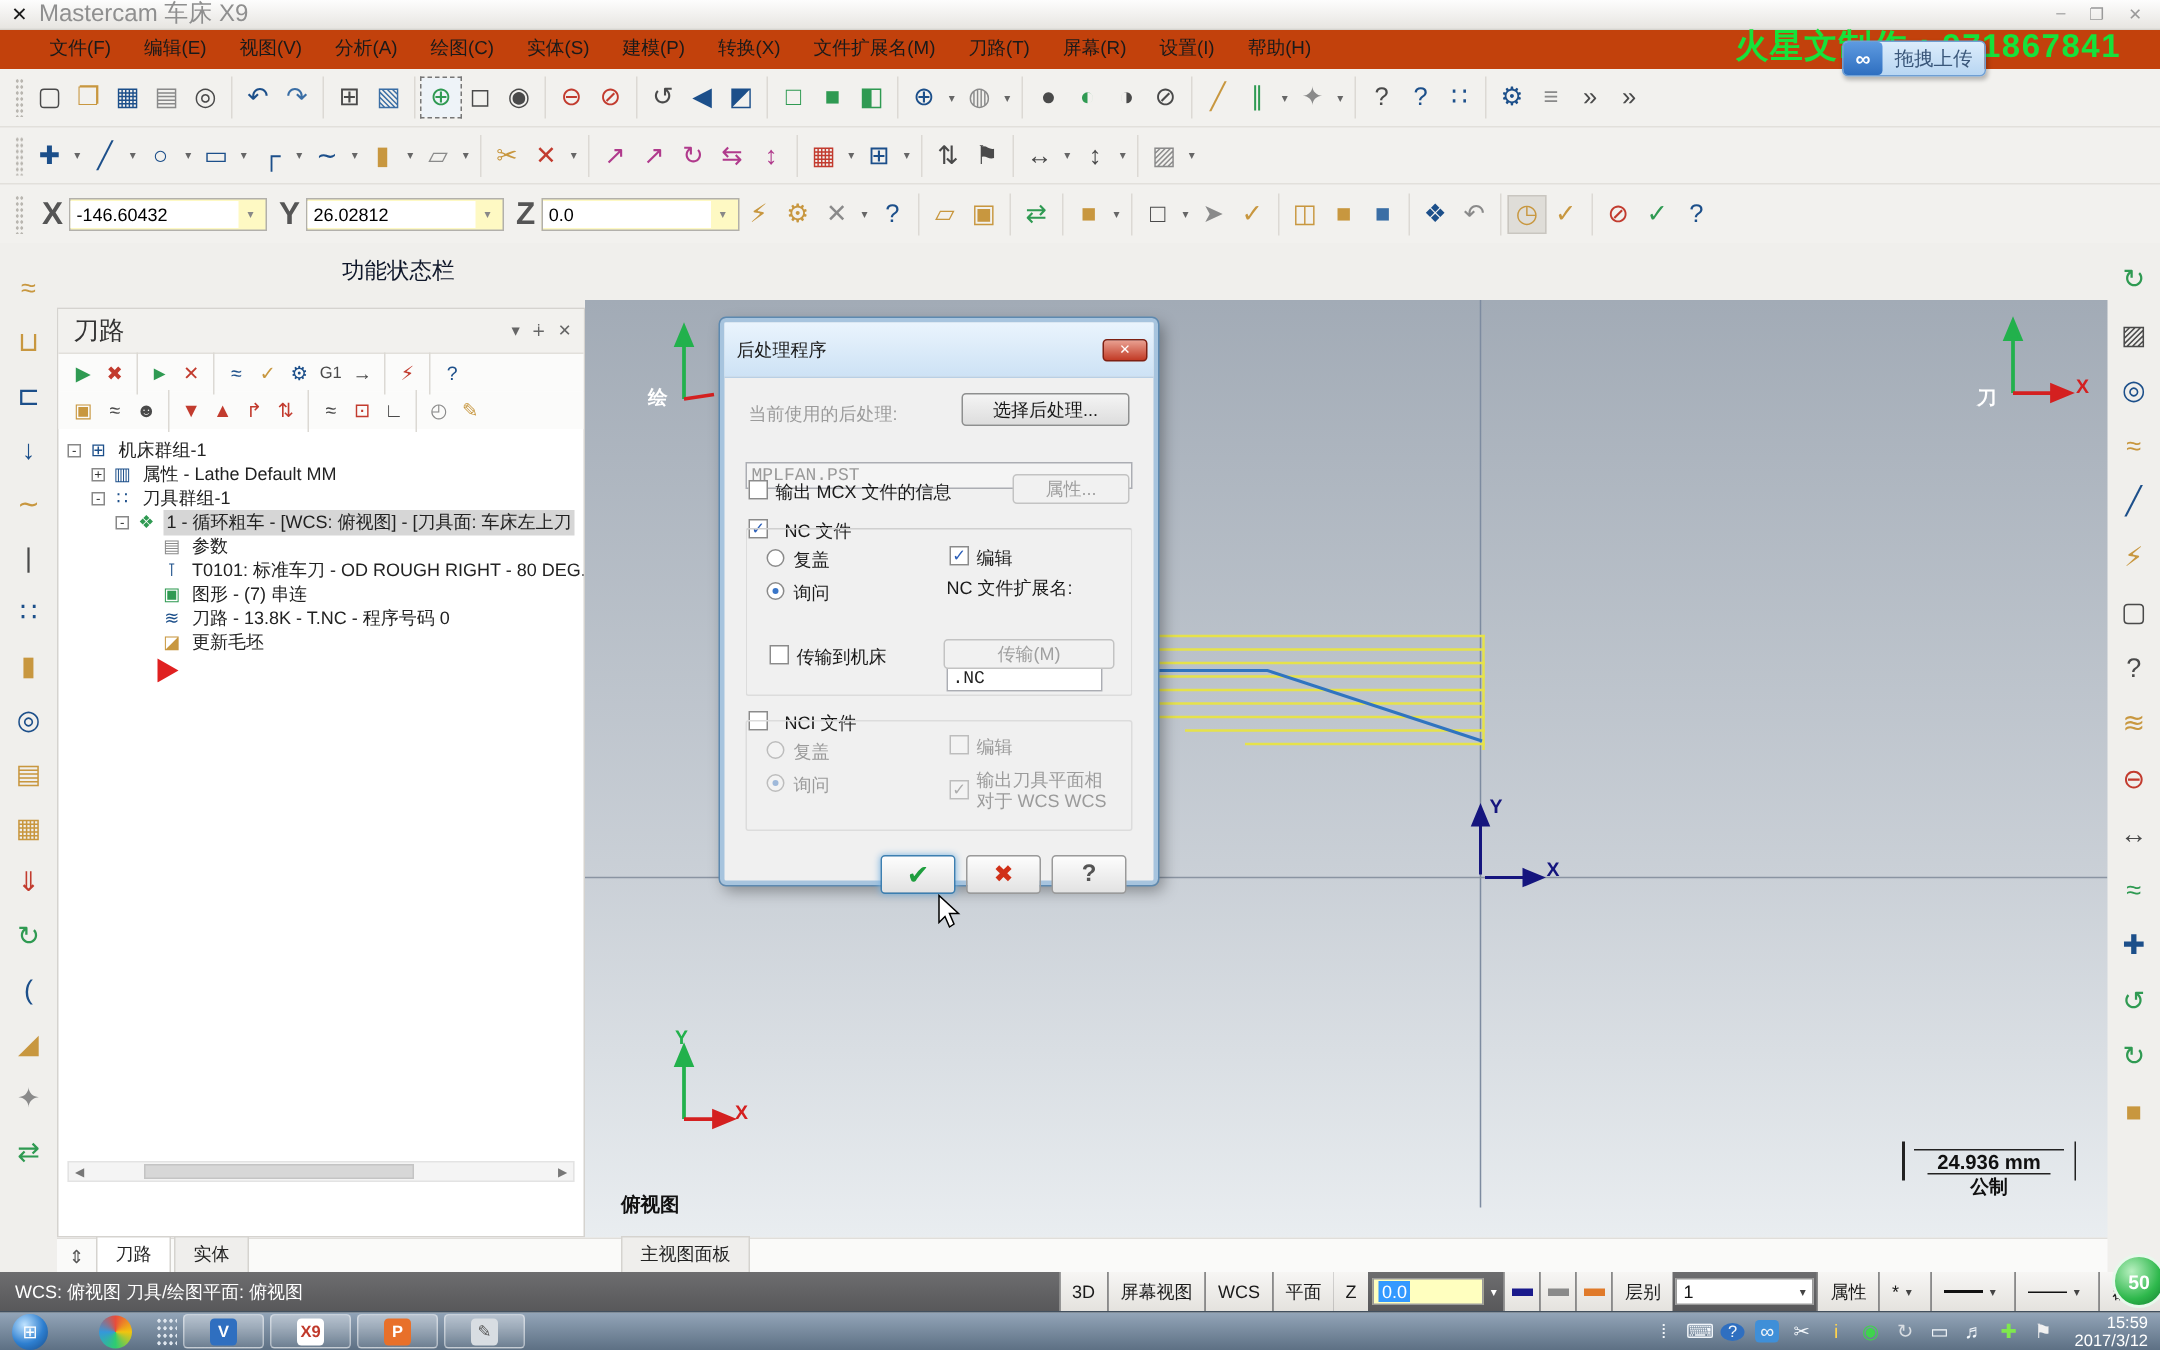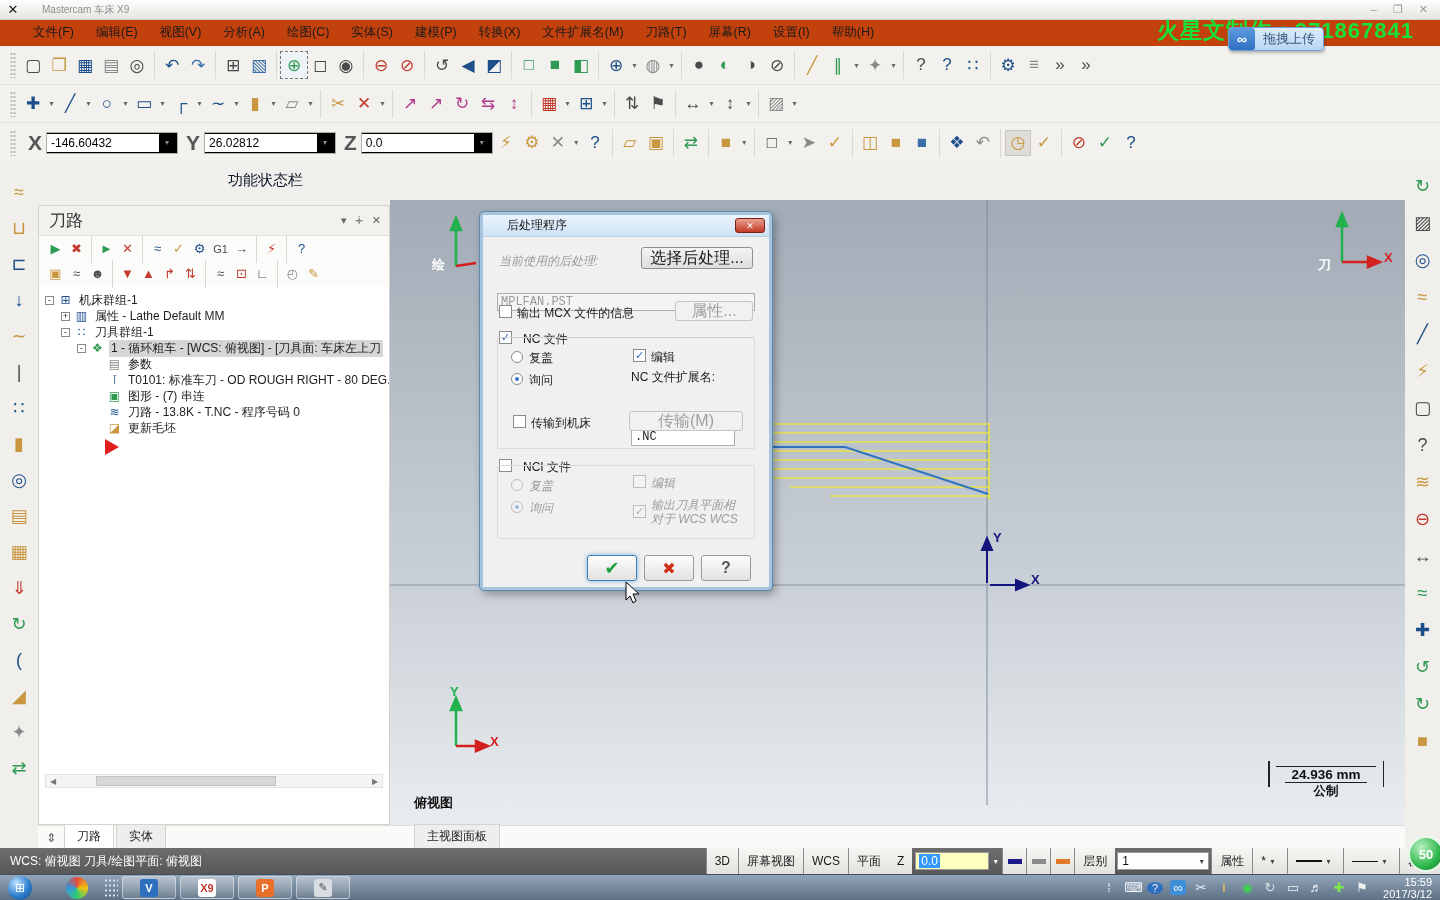--- a/index.html
+++ b/index.html
@@ -2,21 +2,21 @@
 <html><head>
 <meta charset="utf-8">
 <style>
 *{box-sizing:border-box;margin:0;padding:0;}
 body{margin:0;font-family:"Liberation Sans","DejaVu Sans",sans-serif;}
 #app{position:relative;width:1440px;height:900px;overflow:hidden;background:#f0efec;font-size:12px;color:#222;}
 
 
 .titlebar{position:absolute;top:0;left:0;width:100%;height:20px;background:linear-gradient(#fdfdfd,#e7e5e1);border-bottom:1px solid #d6d4cf;display:flex;align-items:center;}
 .mc-logo{width:14px;height:14px;margin-left:6px;color:#1b1b1b;font-weight:bold;font-size:13px;line-height:14px;text-align:center;}
-.apptitle{color:#8f8f8f;font-size:10px;margin-left:22px;}
+.apptitle{color:#8f8f8f;font-size:16px;margin-left:6px;}
 .winbtns{margin-left:auto;display:flex;gap:16px;margin-right:12px;color:#9a9a9a;font-size:11px;}
 .promo{position:absolute;top:16px;right:26px;color:#17e23a;font-size:22px;font-weight:bold;letter-spacing:1px;z-index:60;}
 .upload{position:absolute;top:27px;left:1228px;height:24px;display:flex;align-items:center;z-index:61;border:1px solid #6f9fd4;border-radius:4px;background:linear-gradient(#dcecfb,#b8d6f2);box-shadow:1px 2px 3px rgba(0,0,0,.25);}
 .upload .ublogo{width:26px;height:22px;background:linear-gradient(#5d9ae0,#2f6fc0);color:#fff;border-radius:3px;display:flex;align-items:center;justify-content:center;font-size:14px;font-weight:bold;}
 .upload .ubtext{padding:0 8px;color:#3a577a;font-size:13px;}
 
 
 .menubar{position:absolute;top:20px;left:0;width:100%;height:26px;background:#c2410c;display:flex;align-items:flex-start;padding-left:22px;}
 .menu-item{padding:4px 11px;font-size:12.5px;color:#1a1a1a;}
 
@@ -26,21 +26,21 @@
 #tb2{top:84px;height:38px;border-top:1px solid #e2e0db;}
 #tb3{top:122px;height:40px;border-top:1px solid #e2e0db;}
 .ic{min-width:26px;height:26px;display:flex;align-items:center;justify-content:center;font-size:17px;color:#3a6ea5;flex:none;}
 .ic.sel{outline:1px dashed #777;background:#eef3f8;}
 .ic.hl{background:#dfddd8;border:1px solid #c9c6c0;}
 .tan{color:#c8973f;} .grn{color:#2f9a52;} .red{color:#c23b2e;} .dk{color:#4a4a4a;} .gry{color:#8a8a8a;} .nvy{color:#1c4f8a;} .mag{color:#b03a8c;}
 .caret{min-width:11px;font-size:8px;color:#666;flex:none;text-align:center;}
 .sep{width:1px;height:28px;background:#dcd9d4;margin:0 4px;flex:none;}
 .grip{width:6px;height:26px;margin-right:4px;background:radial-gradient(circle,#b9b6b0 1px,transparent 1.2px);background-size:3px 4px;flex:none;}
 .coordlab{font-size:21px;color:#555;font-weight:bold;margin:0 4px 0 8px;}
-.coordbox{width:132px;height:22px;border:1px solid #b2b0ab;background:#000000;display:flex;align-items:center;}
+.coordbox{width:132px;height:22px;border:1px solid #b2b0ab;background:#fef9c3;display:flex;align-items:center;}
 .coordbox input{border:0;outline:0;width:112px;height:18px;font-size:12px;padding-left:4px;font-family:"Liberation Sans",sans-serif;}
 .coordbox .dd{width:16px;color:#888;font-size:8px;text-align:center;}
 .hint{position:absolute;top:171px;left:228px;font-size:15px;color:#0f172a;z-index:5;}
 
 
 .lefttb{position:absolute;top:162px;left:0;width:38px;height:686px;background:#f0efec;display:flex;flex-direction:column;align-items:center;padding-top:16px;gap:8px;}
 .righttb{position:absolute;top:162px;right:0;width:35px;height:686px;background:#f0efec;display:flex;flex-direction:column;align-items:center;padding-top:10px;gap:9px;}
 .lefttb .ic,.righttb .ic{min-width:28px;height:28px;font-size:18px;}
 
 
@@ -75,26 +75,26 @@
 .white{color:#fff;} .greenc{color:#22b14c;} .redc{color:#d42020;} .navy{color:#15157e;} .blackc{color:#111;}
 .scalewrap{position:absolute;left:886px;top:566px;width:100px;text-align:center;}
 .scaleline{border-top:1.5px solid #222;position:relative;height:0;}
 .scaleline::before,.scaleline::after{content:"";position:absolute;top:-6px;width:1.5px;height:26px;background:#222;}
 .scaleline::before{left:-8px;} .scaleline::after{right:-8px;}
 .scaleval{font-weight:bold;font-size:13.5px;color:#111;border-bottom:1.5px solid #222;display:inline-block;padding:0 6px;}
 .scaleunits{font-weight:bold;font-size:12.5px;color:#111;}
 
 
 .dialog{position:absolute;left:480px;top:212px;width:292px;height:378px;z-index:40;border:3px solid #a7c4de;outline:1px solid #5d89b0;border-radius:4px;background:#f0f0f0;box-shadow:3px 4px 10px rgba(0,0,0,.35);}
-.dlg-title{height:22px;background:linear-gradient(#eaf4fd,#cde2f5);display:flex;align-items:center;padding-left:24px;font-size:12px;color:#1a1a1a;border-bottom:1px solid #b9cfe4;}
+.dlg-title{height:37px;background:linear-gradient(#eaf4fd,#cde2f5);display:flex;align-items:center;padding-left:8px;font-size:12px;color:#1a1a1a;border-bottom:1px solid #b9cfe4;}
 .dlg-close{margin-left:auto;margin-right:4px;width:30px;height:15px;background:linear-gradient(#e9a091,#c23b26);border:1px solid #7e2013;border-radius:3px;color:#fff;font-size:9px;display:flex;align-items:center;justify-content:center;font-weight:bold;}
 .dlg-body{position:relative;height:350px;font-size:12px;}
 .dlbl{position:absolute;color:#1a1a1a;}
-.dlbl.gray{color:#9b9b9b;font-style:italic;}
-.wbtn{position:absolute;border:1px solid #8e8f8f;border-radius:3px;background:linear-gradient(#f4f4f4,#dddddd);font-size:16px;display:flex;align-items:center;justify-content:center;color:#1a1a1a;}
+.dlbl.gray{color:#9b9b9b;}
+.wbtn{position:absolute;border:1px solid #8e8f8f;border-radius:3px;background:linear-gradient(#f4f4f4,#dddddd);font-size:12px;display:flex;align-items:center;justify-content:center;color:#1a1a1a;}
 .wbtn.dis{color:#9f9f9f;border-color:#c3c3c3;background:#f1f1f1;}
 .tfield{position:absolute;border:1px solid #abadb3;background:#fff;height:18px;font-size:12px;padding:0 3px;font-family:"Liberation Mono","DejaVu Sans Mono",monospace;display:flex;align-items:center;}
 .tfield.dis{background:#f4f4f4;color:#9a9a9a;}
 .cb{position:absolute;width:13px;height:13px;border:1px solid #8b8b8b;background:#fff;display:flex;align-items:center;justify-content:center;font-size:11px;color:#2c5fb8;font-weight:bold;}
 .cb.checked::after{content:"✓";}
 .cb.dis{border-color:#bdbdbd;background:#f3f3f3;color:#adadad;}
 .rb{position:absolute;width:12px;height:12px;border:1px solid #8b8b8b;border-radius:50%;background:#fff;}
 .rb.on::after{content:"";position:absolute;inset:3px;background:#3a76c8;border-radius:50%;}
 .rb.dis{border-color:#bdbdbd;background:#f3f3f3;}
 .rb.dis.on::after{background:#9fb9da;}

